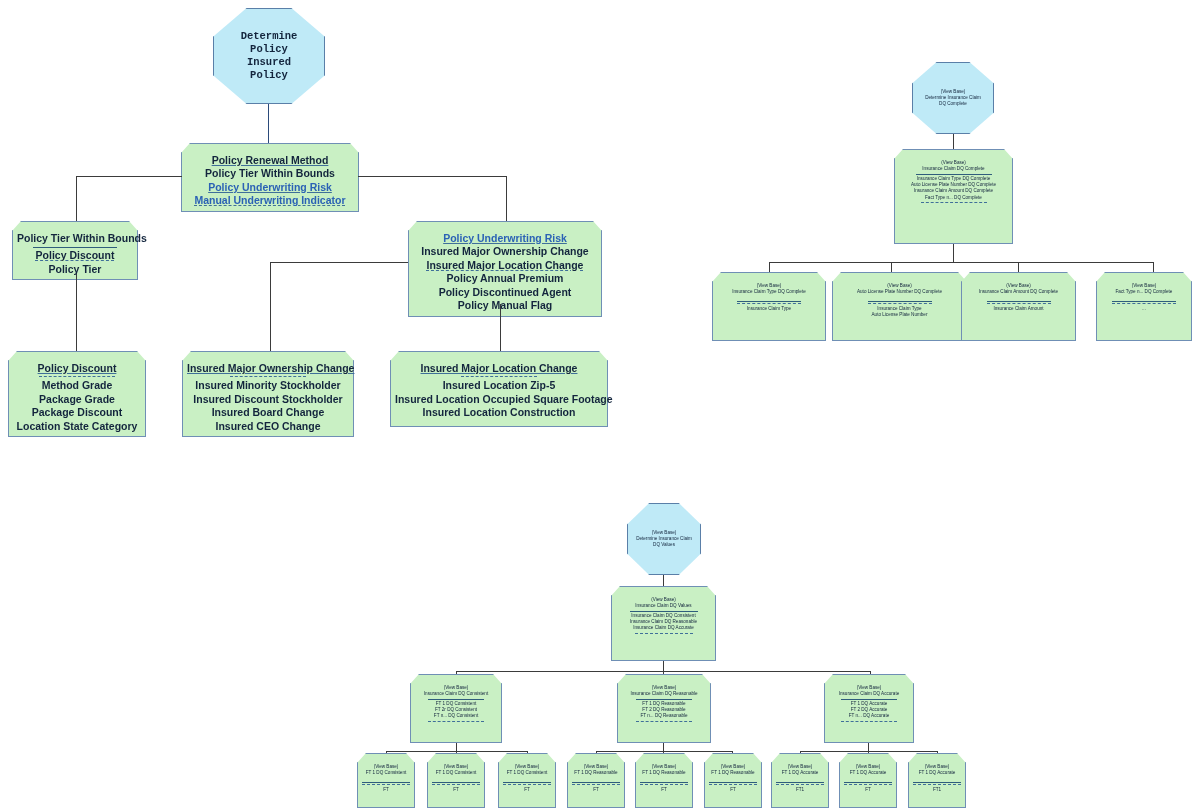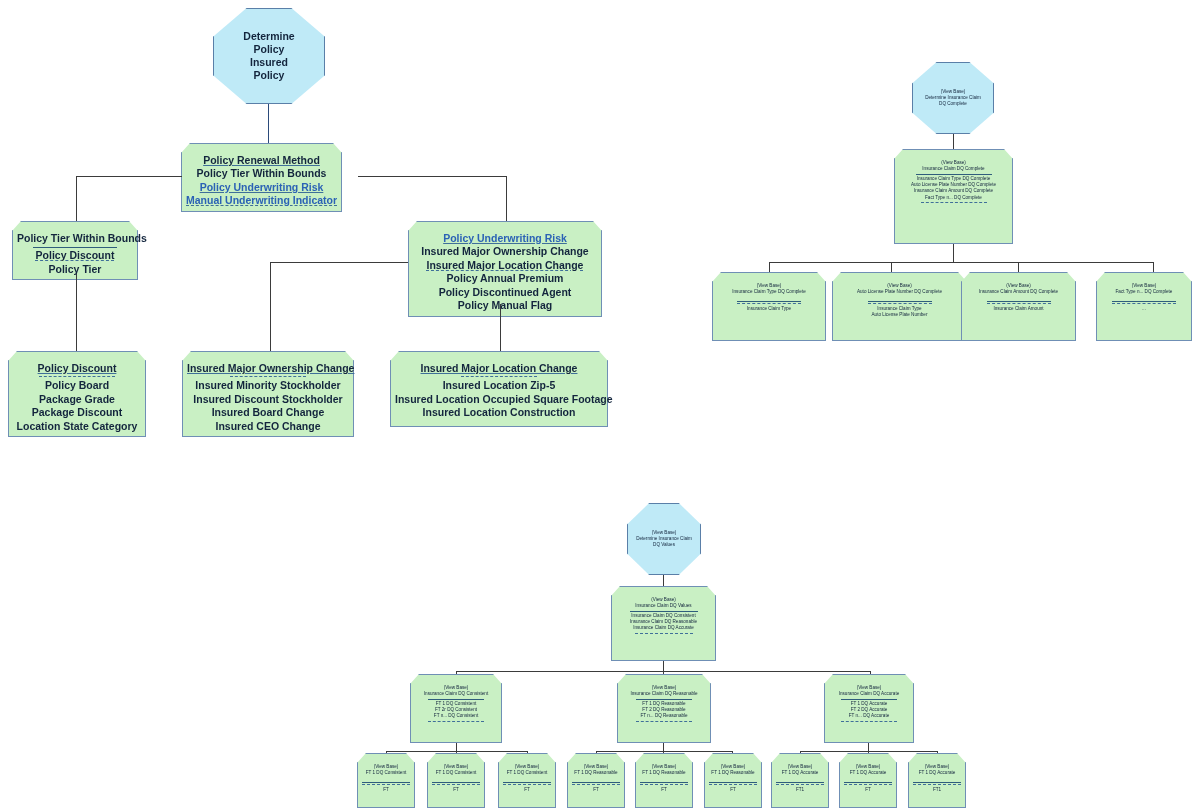--- a/index.html
+++ b/index.html
@@ -94,39 +94,39 @@
     height: 0; border-top: 1px dashed #3f6f99;
     margin: 1px auto 2px auto;
   }
   .spacer { height: 3px; }
 
   
   .big  { font-size: 10.5px; font-weight: bold; }
   .big .ln { line-height: 1.28; }
   .small { font-size: 4.6px; }
   .small .ln { line-height: 1.33; }
-  .oct-big { font-size: 10.5px; font-weight: bold; }
+  .oct-big { font-size: 10.5px; font-weight: bold; font-family: Liberation Mono, monospace; }
   .oct-small { font-size: 4.6px; }
 </style>
 </head>
 <body>
 
 <div id="canvas">
 
   <div class="octagon oct-big" style="left:213px; top:8px; width:112px; height:96px;">
     <span class="ln">Determine</span>
     <span class="ln">Policy</span>
     <span class="ln">Insured</span>
     <span class="ln">Policy</span>
   </div>
 
   <div class="line v blue" style="left:268px; top:104px; height:42px;"></div>
   <div class="arrow" style="left:265px; top:145px;"></div>
 
-  <div class="fbox big" style="left:181px; top:152px; width:161px;">
+  <div class="fbox big" style="left:181px; top:152px; width:178px;">
     <div class="inner">
       <span class="ln u">Policy Renewal Method</span>
       <span class="ln">Policy Tier Within Bounds</span>
       <span class="ln blue u">Policy Underwriting Risk</span>
       <span class="ln blue ud">Manual Underwriting Indicator</span>
     </div>
   </div>
 
   <div class="line v" style="left:76px; top:176px; height:48px;"></div>
   <div class="line h" style="left:76px; top:176px; width:106px;"></div>
@@ -161,21 +161,21 @@
   <div class="line h" style="left:270px; top:262px; width:138px;"></div>
   <div class="line v" style="left:270px; top:262px; height:92px;"></div>
   <div class="dot" style="left:268px; top:352px;"></div>
   <div class="line v" style="left:500px; top:304px; height:50px;"></div>
   <div class="dot" style="left:498px; top:352px;"></div>
 
   <div class="fbox big" style="left:8px; top:360px; width:138px;">
     <div class="inner">
       <span class="ln u">Policy Discount</span>
       <div class="sep-dash" style="width:76px;"></div>
-      <span class="ln">Policy Board</span>
+      <span class="ln">Method Grade</span>
       <span class="ln">Package Grade</span>
       <span class="ln">Package Discount</span>
       <span class="ln">Location State Category</span>
     </div>
   </div>
 
   <div class="fbox big" style="left:182px; top:360px; width:172px;">
     <div class="inner">
       <span class="ln u">Insured Major Ownership Change</span>
       <div class="sep-dash" style="width:76px;"></div>

